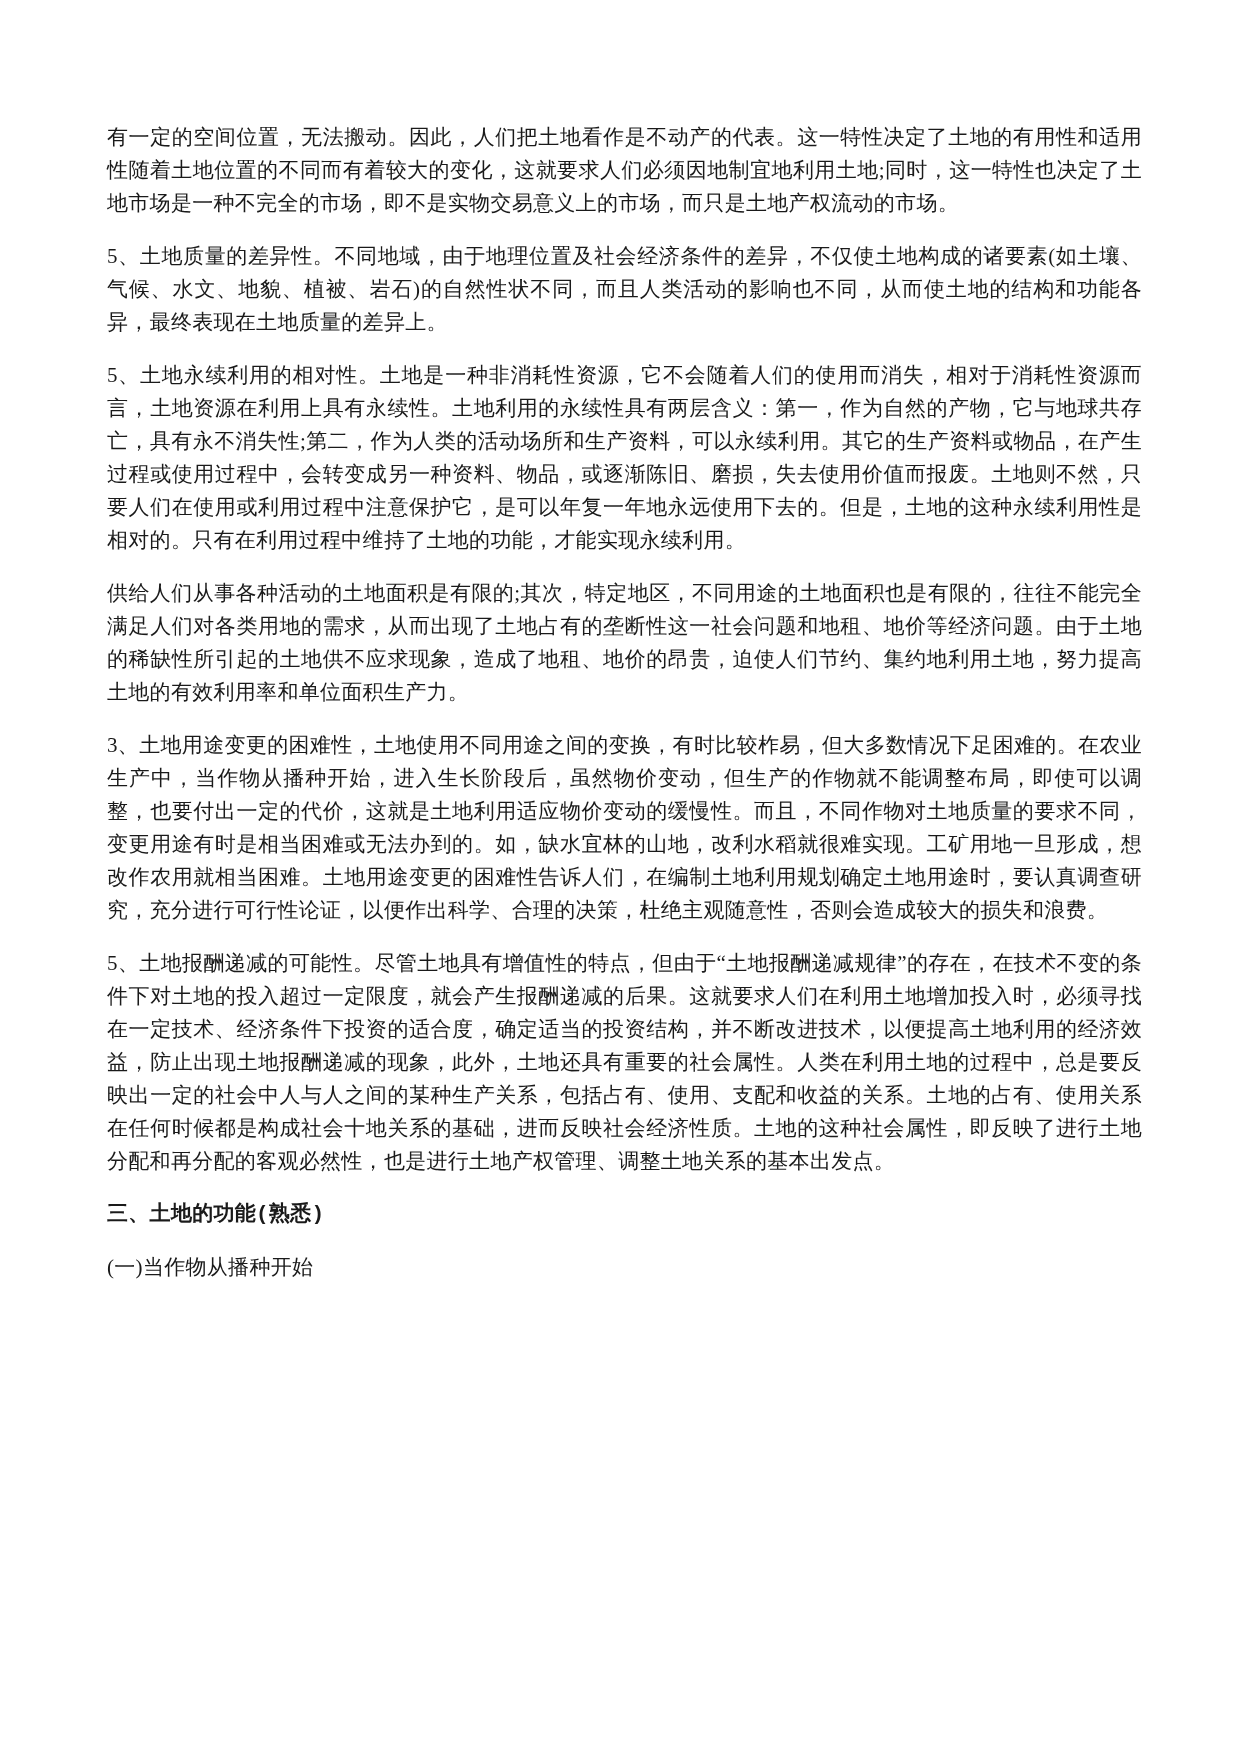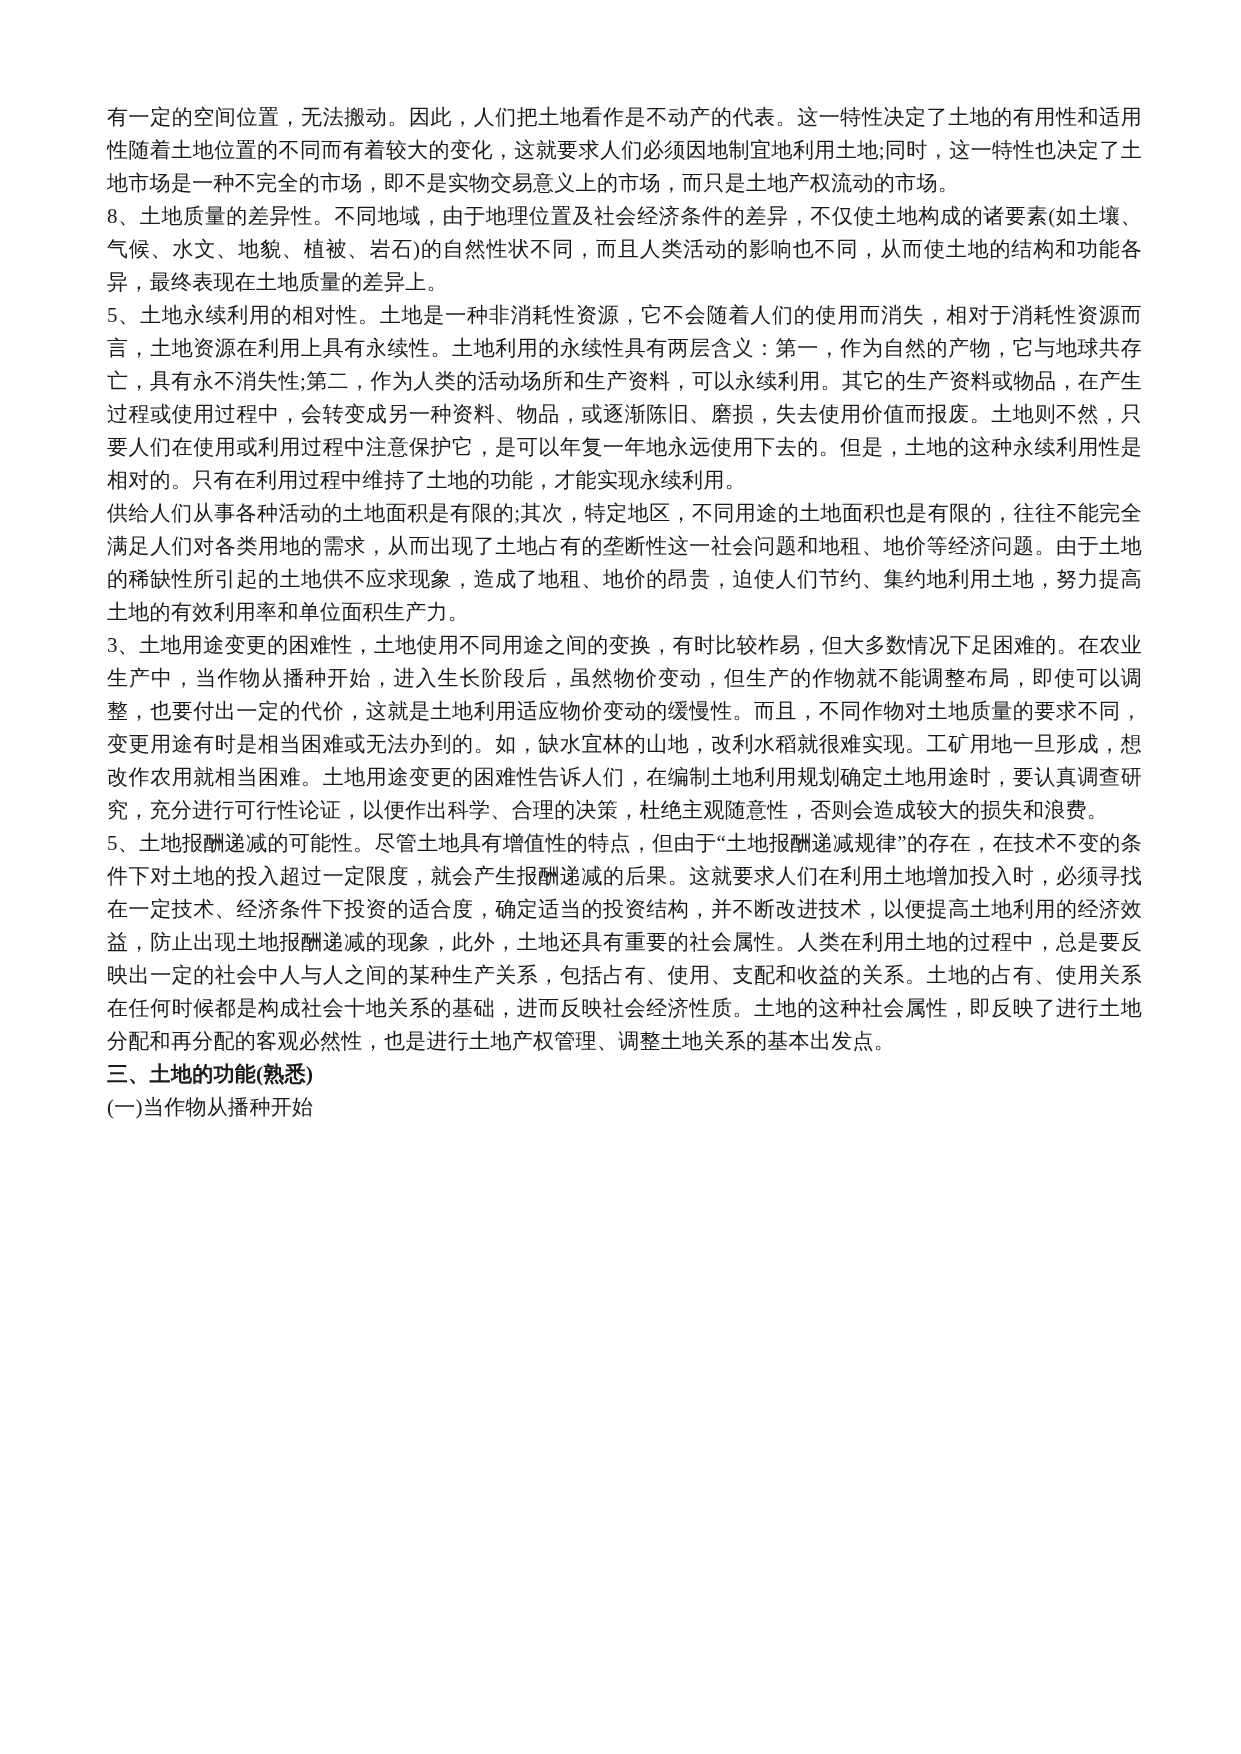--- a/index.html
+++ b/index.html
@@ -21,37 +21,38 @@
     top: 101px;
     width: 1035px;
     color: #1a1a1a;
     font-size: 21px;
     line-height: 33px;
     text-align: justify;
     letter-spacing: 0.3px;
   }
   .para {
     text-align: justify;
+    margin-top: 20px;
   }
   .para.indent-small {
     padding-left: 9px;
   }
   .para.heading-bold {
     font-weight: bold;
-    font-family: Liberation Serif, serif;
+    font-family: Liberation Mono, monospace;
     font-size: 21px;
   }
 </style>
 </head>
 <body>
 
 <div class="page">
   <div class="content">
     <p class="para">有一定的空间位置，无法搬动。因此，人们把土地看作是不动产的代表。这一特性决定了土地的有用性和适用性随着土地位置的不同而有着较大的变化，这就要求人们必须因地制宜地利用土地;同时，这一特性也决定了土地市场是一种不完全的市场，即不是实物交易意义上的市场，而只是土地产权流动的市场。</p>
-    <p class="para">8、土地质量的差异性。不同地域，由于地理位置及社会经济条件的差异，不仅使土地构成的诸要素(如土壤、气候、水文、地貌、植被、岩石)的自然性状不同，而且人类活动的影响也不同，从而使土地的结构和功能各异，最终表现在土地质量的差异上。</p>
+    <p class="para">5、土地质量的差异性。不同地域，由于地理位置及社会经济条件的差异，不仅使土地构成的诸要素(如土壤、气候、水文、地貌、植被、岩石)的自然性状不同，而且人类活动的影响也不同，从而使土地的结构和功能各异，最终表现在土地质量的差异上。</p>
     <p class="para">5、土地永续利用的相对性。土地是一种非消耗性资源，它不会随着人们的使用而消失，相对于消耗性资源而言，土地资源在利用上具有永续性。土地利用的永续性具有两层含义：第一，作为自然的产物，它与地球共存亡，具有永不消失性;第二，作为人类的活动场所和生产资料，可以永续利用。其它的生产资料或物品，在产生过程或使用过程中，会转变成另一种资料、物品，或逐渐陈旧、磨损，失去使用价值而报废。土地则不然，只要人们在使用或利用过程中注意保护它，是可以年复一年地永远使用下去的。但是，土地的这种永续利用性是相对的。只有在利用过程中维持了土地的功能，才能实现永续利用。</p>
     <p class="para">供给人们从事各种活动的土地面积是有限的;其次，特定地区，不同用途的土地面积也是有限的，往往不能完全满足人们对各类用地的需求，从而出现了土地占有的垄断性这一社会问题和地租、地价等经济问题。由于土地的稀缺性所引起的土地供不应求现象，造成了地租、地价的昂贵，迫使人们节约、集约地利用土地，努力提高土地的有效利用率和单位面积生产力。</p>
     <p class="para">3、土地用途变更的困难性，土地使用不同用途之间的变换，有时比较柞易，但大多数情况下足困难的。在农业生产中，当作物从播种开始，进入生长阶段后，虽然物价变动，但生产的作物就不能调整布局，即使可以调整，也要付出一定的代价，这就是土地利用适应物价变动的缓慢性。而且，不同作物对土地质量的要求不同，变更用途有时是相当困难或无法办到的。如，缺水宜林的山地，改利水稻就很难实现。工矿用地一旦形成，想改作农用就相当困难。土地用途变更的困难性告诉人们，在编制土地利用规划确定土地用途时，要认真调查研究，充分进行可行性论证，以便作出科学、合理的决策，杜绝主观随意性，否则会造成较大的损失和浪费。</p>
     <p class="para">5、土地报酬递减的可能性。尽管土地具有增值性的特点，但由于“土地报酬递减规律”的存在，在技术不变的条件下对土地的投入超过一定限度，就会产生报酬递减的后果。这就要求人们在利用土地增加投入时，必须寻找在一定技术、经济条件下投资的适合度，确定适当的投资结构，并不断改进技术，以便提高土地利用的经济效益，防止出现土地报酬递减的现象，此外，土地还具有重要的社会属性。人类在利用土地的过程中，总是要反映出一定的社会中人与人之间的某种生产关系，包括占有、使用、支配和收益的关系。土地的占有、使用关系在任何时候都是构成社会十地关系的基础，进而反映社会经济性质。土地的这种社会属性，即反映了进行土地分配和再分配的客观必然性，也是进行土地产权管理、调整土地关系的基本出发点。</p>
     <p class="para heading-bold">三、土地的功能(熟悉)</p>
     <p class="para">(一)当作物从播种开始</p>
   </div>
 </div>
 
 </body></html>

